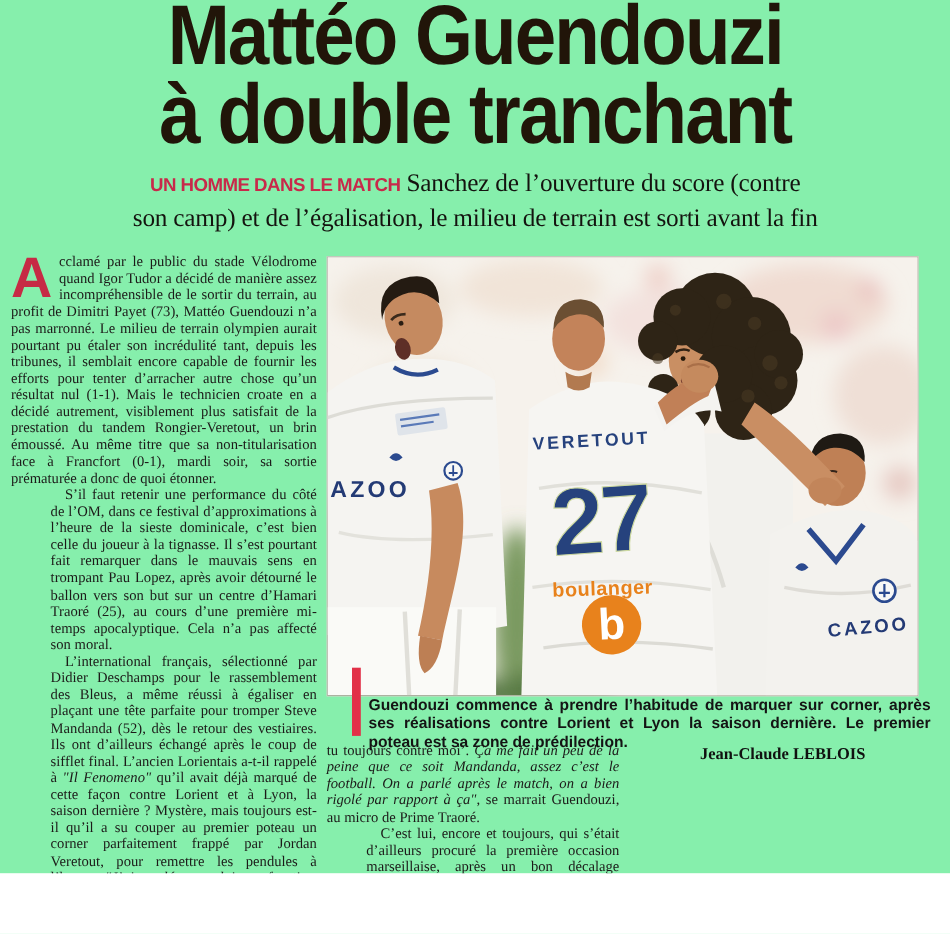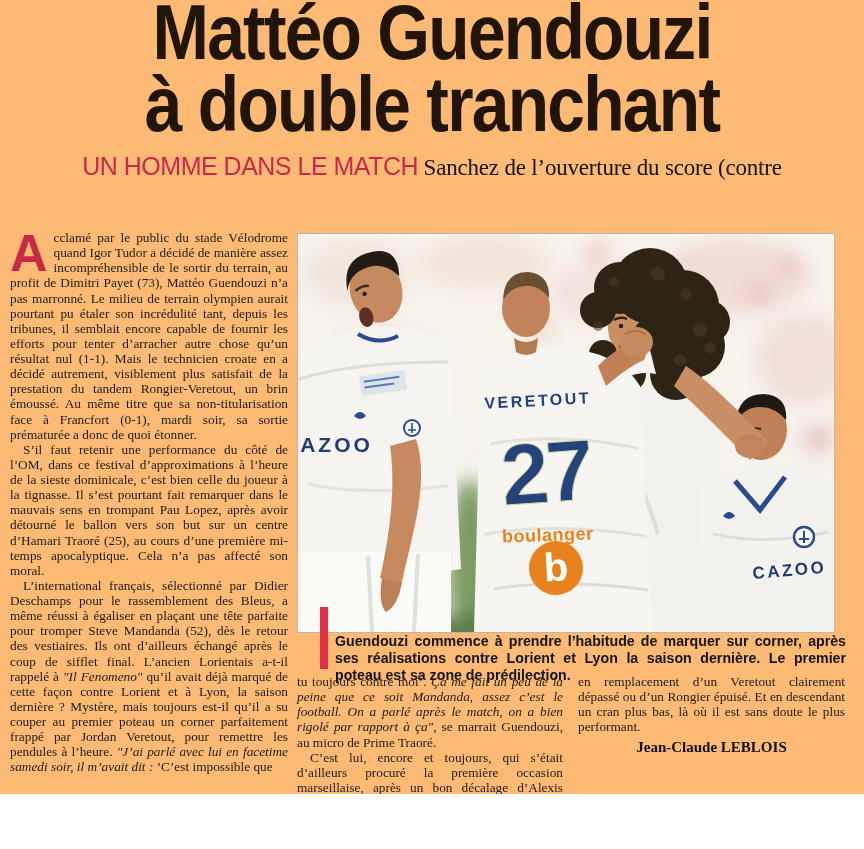--- a/index.html
+++ b/index.html
@@ -1,36 +1,36 @@
 <!DOCTYPE html>
 <html lang="fr"><head>
 <meta charset="utf-8">
 <style>
   html,body{margin:0;padding:0;background:#ffffff;}
-  .page{position:relative;width:864px;height:794px;background:#fdba74;overflow:hidden;
+  .page{position:relative;width:864px;height:794px;background:#86efac;overflow:hidden;
         font-family:"Liberation Serif", serif;color:#1d1c1a;}
 
   
   .hl{position:absolute;left:0;width:864px;text-align:center;
       font-family:"Liberation Sans", sans-serif;font-weight:700;color:#211509;
       letter-spacing:-2px;white-space:nowrap;}
   .hl1{top:-10px;font-size:77px;line-height:84px;transform:scaleX(0.88);transform-origin:50% 50%;}
   .hl2{top:62px;font-size:77px;line-height:84px;transform:scaleX(0.88);transform-origin:50% 50%;}
 
   
   .standfirst{position:absolute;left:0;top:152px;width:864px;text-align:center;
       font-size:23px;line-height:29px;color:#14130f;letter-spacing:-0.2px;}
-  .kicker{font-family:"Liberation Sans", sans-serif;font-weight:400;color:#c8294a;
-      font-size:25px;letter-spacing:-0.5px;}
+  .kicker{font-family:"Liberation Sans", sans-serif;font-weight:700;color:#c8294a;
+      font-size:17px;letter-spacing:-0.5px;}
 
   
   .col{position:absolute;top:230px;font-size:13.3px;line-height:15.12px;text-align:justify;
        color:#1c1b19;}
   .col p{margin:0;}
-  .col p.indent{text-indent:13px;}
+  .col p.indent{text-indent:13px;margin-left:36px;}
   .col-left{left:10px;width:278px;}
   .col-middle{left:297px;top:674px;width:266px;}
   .col-right{left:578px;top:674px;width:267px;}
   .ital{font-style:italic;}
   .dropcap{float:left;font-family:"Liberation Sans", sans-serif;font-weight:700;
       color:#c62b45;font-size:52px;line-height:44px;height:43px;margin:1px 6px 0 0;}
 
   
   .photo{position:absolute;left:297px;top:233px;width:536px;height:398px;
          border:1px solid #bbb7b0;box-sizing:content-box;background:#f7f3ee;}
@@ -49,20 +49,21 @@
 </head>
 <body>
 
 <div class="page">
 
   <div class="hl hl1">Mattéo Guendouzi</div>
   <div class="hl hl2">à double tranchant</div>
 
   <div class="standfirst">
     <div><span class="kicker">UN HOMME DANS LE MATCH</span>&nbsp;<span>Sanchez de l’ouverture du score (contre</span></div>
+    <div>son camp) et de l’égalisation, le milieu de terrain est sorti avant la fin</div>
   </div>
 
   <div class="col col-left">
       <p><span class="dropcap">A</span><span>cclamé par le public du stade Vélodrome quand Igor Tudor a décidé de manière assez incompréhensible de le sortir du terrain, au profit de Dimitri Payet (73), Mattéo Guendouzi n’a pas marronné. Le milieu de terrain olympien aurait pourtant pu étaler son incrédulité tant, depuis les tribunes, il semblait encore capable de fournir les efforts pour tenter d’arracher autre chose qu’un résultat nul (1-1). Mais le technicien croate en a décidé autrement, visiblement plus satisfait de la prestation du tandem Rongier-Veretout, un brin émoussé. Au même titre que sa non-titularisation face à Francfort (0-1), mardi soir, sa sortie prématurée a donc de quoi étonner.</span></p>
       <p class="indent"><span>S’il faut retenir une performance du côté de l’OM, dans ce festival d’approximations à l’heure de la sieste dominicale, c’est bien celle du joueur à la tignasse. Il s’est pourtant fait remarquer dans le mauvais sens en trompant Pau Lopez, après avoir détourné le ballon vers son but sur un centre d’Hamari Traoré (25), au cours d’une première mi-temps apocalyptique. Cela n’a pas affecté son moral.</span></p>
       <p class="indent"><span>L’international français, sélectionné par Didier Deschamps pour le rassemblement des Bleus, a même réussi à égaliser en plaçant une tête parfaite pour tromper Steve Mandanda (52), dès le retour des vestiaires. Ils ont d’ailleurs échangé après le coup de sifflet final. L’ancien Lorientais a-t-il rappelé à </span><span class="ital">"Il Fenomeno"</span><span> qu’il avait déjà marqué de cette façon contre Lorient et à Lyon, la saison dernière ? Mystère, mais toujours est-il qu’il a su couper au premier poteau un corner parfaitement frappé par Jordan Veretout, pour remettre les pendules à l’heure. </span><span class="ital">"J’ai parlé avec lui en facetime samedi soir, il m’avait dit : </span><span>’C’est impossible que</span></p>
     </div>
 
   <div class="photo">
     <svg width="536" height="398" viewBox="0 0 536 398" xmlns="http://www.w3.org/2000/svg">
@@ -213,18 +214,17 @@
 
   <div class="capbar"></div>
   <div class="caption">Guendouzi commence à prendre l’habitude de marquer sur corner, après ses réalisations contre Lorient et Lyon la saison dernière. Le premier poteau est sa zone de prédilection.</div>
 
   <div class="col col-middle">
       <p><span>tu toujours contre moi’. </span><span class="ital">Ça me fait un peu de la peine que ce soit Mandanda, assez c’est le football. On a parlé après le match, on a bien rigolé par rapport à ça"</span><span>, se marrait Guendouzi, au micro de Prime Traoré.</span></p>
       <p class="indent"><span>C’est lui, encore et toujours, qui s’était d’ailleurs procuré la première occasion marseillaise, après un bon décalage d’Alexis Sanchez. Mais son tir est passé largement au-dessus du cadre rennais (5). Il aurait donc mérité de continuer à œuvrer,</span></p>
     </div>
   <div class="col col-right">
     <div>
-        <p><span>en remplacement d’un Veretout clairement dépassé ou d’un Rongier épuisé. Et en descendant un cran plus bas, là où il est sans doute le plus performant.</span></p>
       </div>
     <div class="byline">Jean-Claude LEBLOIS</div>
   </div>
 
 </div>
 
 </body></html>

